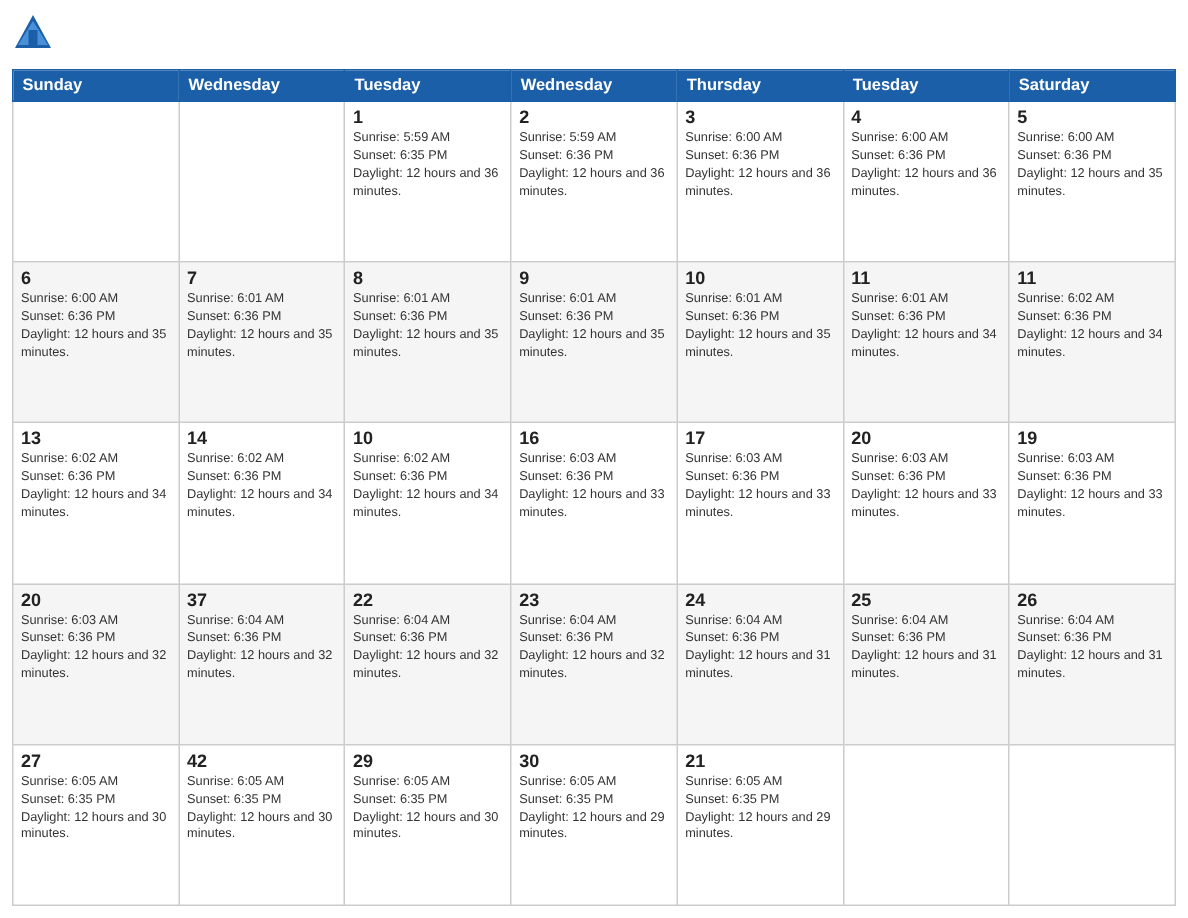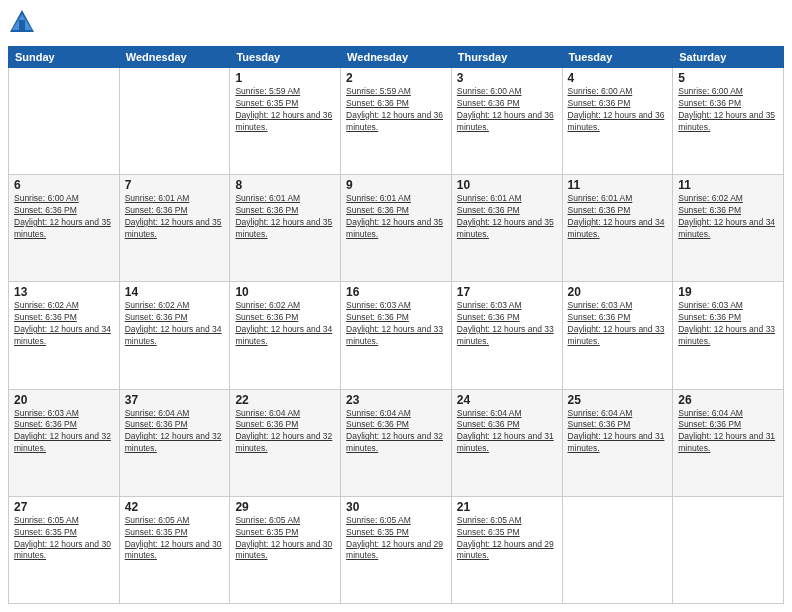--- a/index.html
+++ b/index.html
@@ -91,21 +91,20 @@
       font-size: 12px;
       font-weight: bold;
       color: #222;
       display: block;
       margin-bottom: 1px;
     }
     .day-info {
       font-size: 8.5px;
       line-height: 1.4;
       color: #333;
-      text-decoration: underline;
     }
     .empty-cell {
       background: #fff !important;
     }
   </style>
 </head>
 <body>
 
 <div class="page">
   <div class="header">

